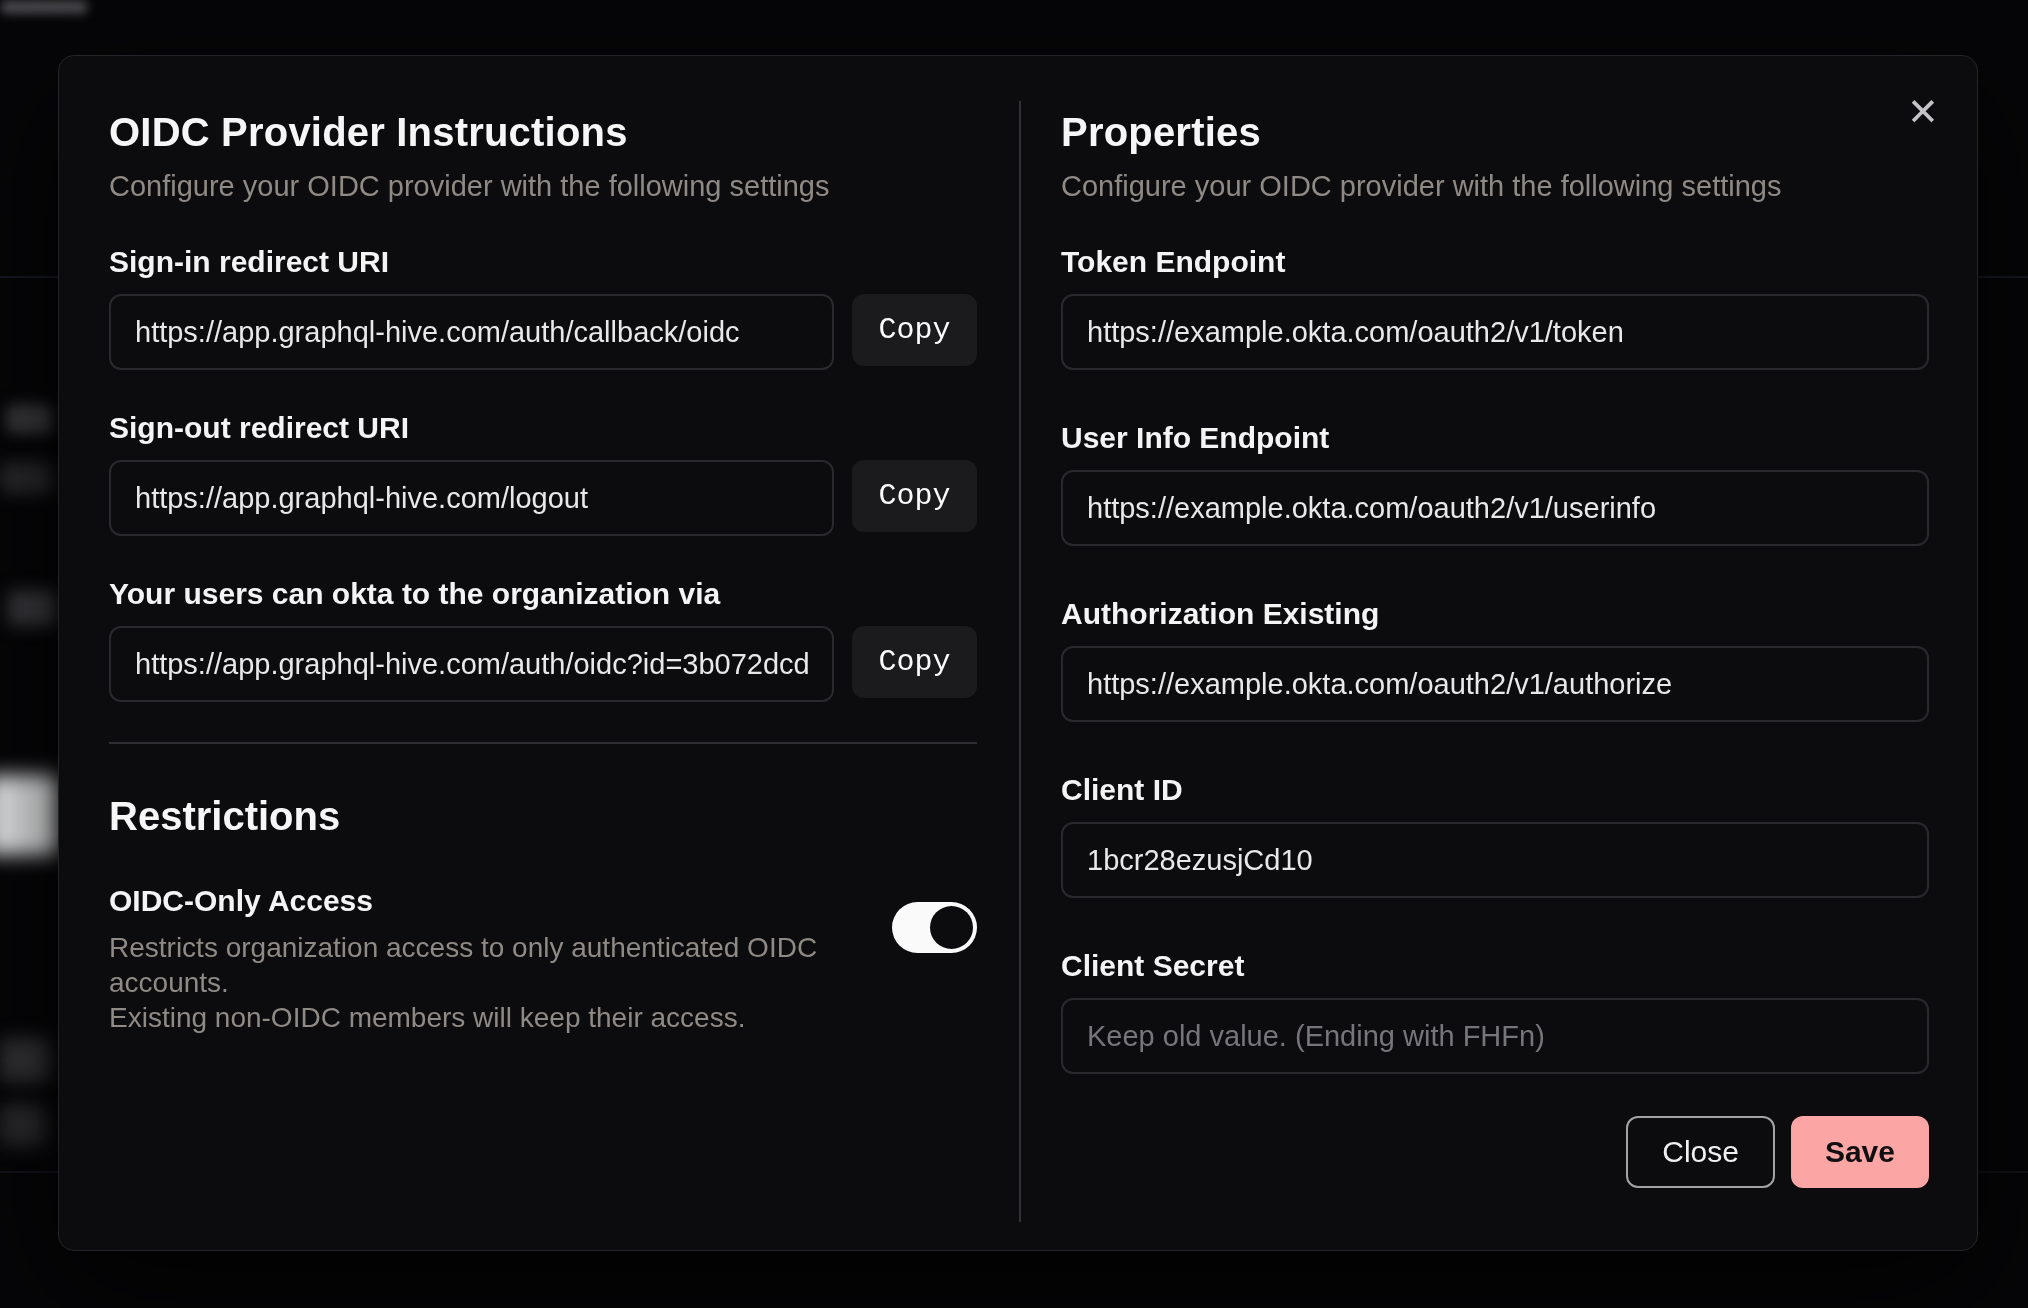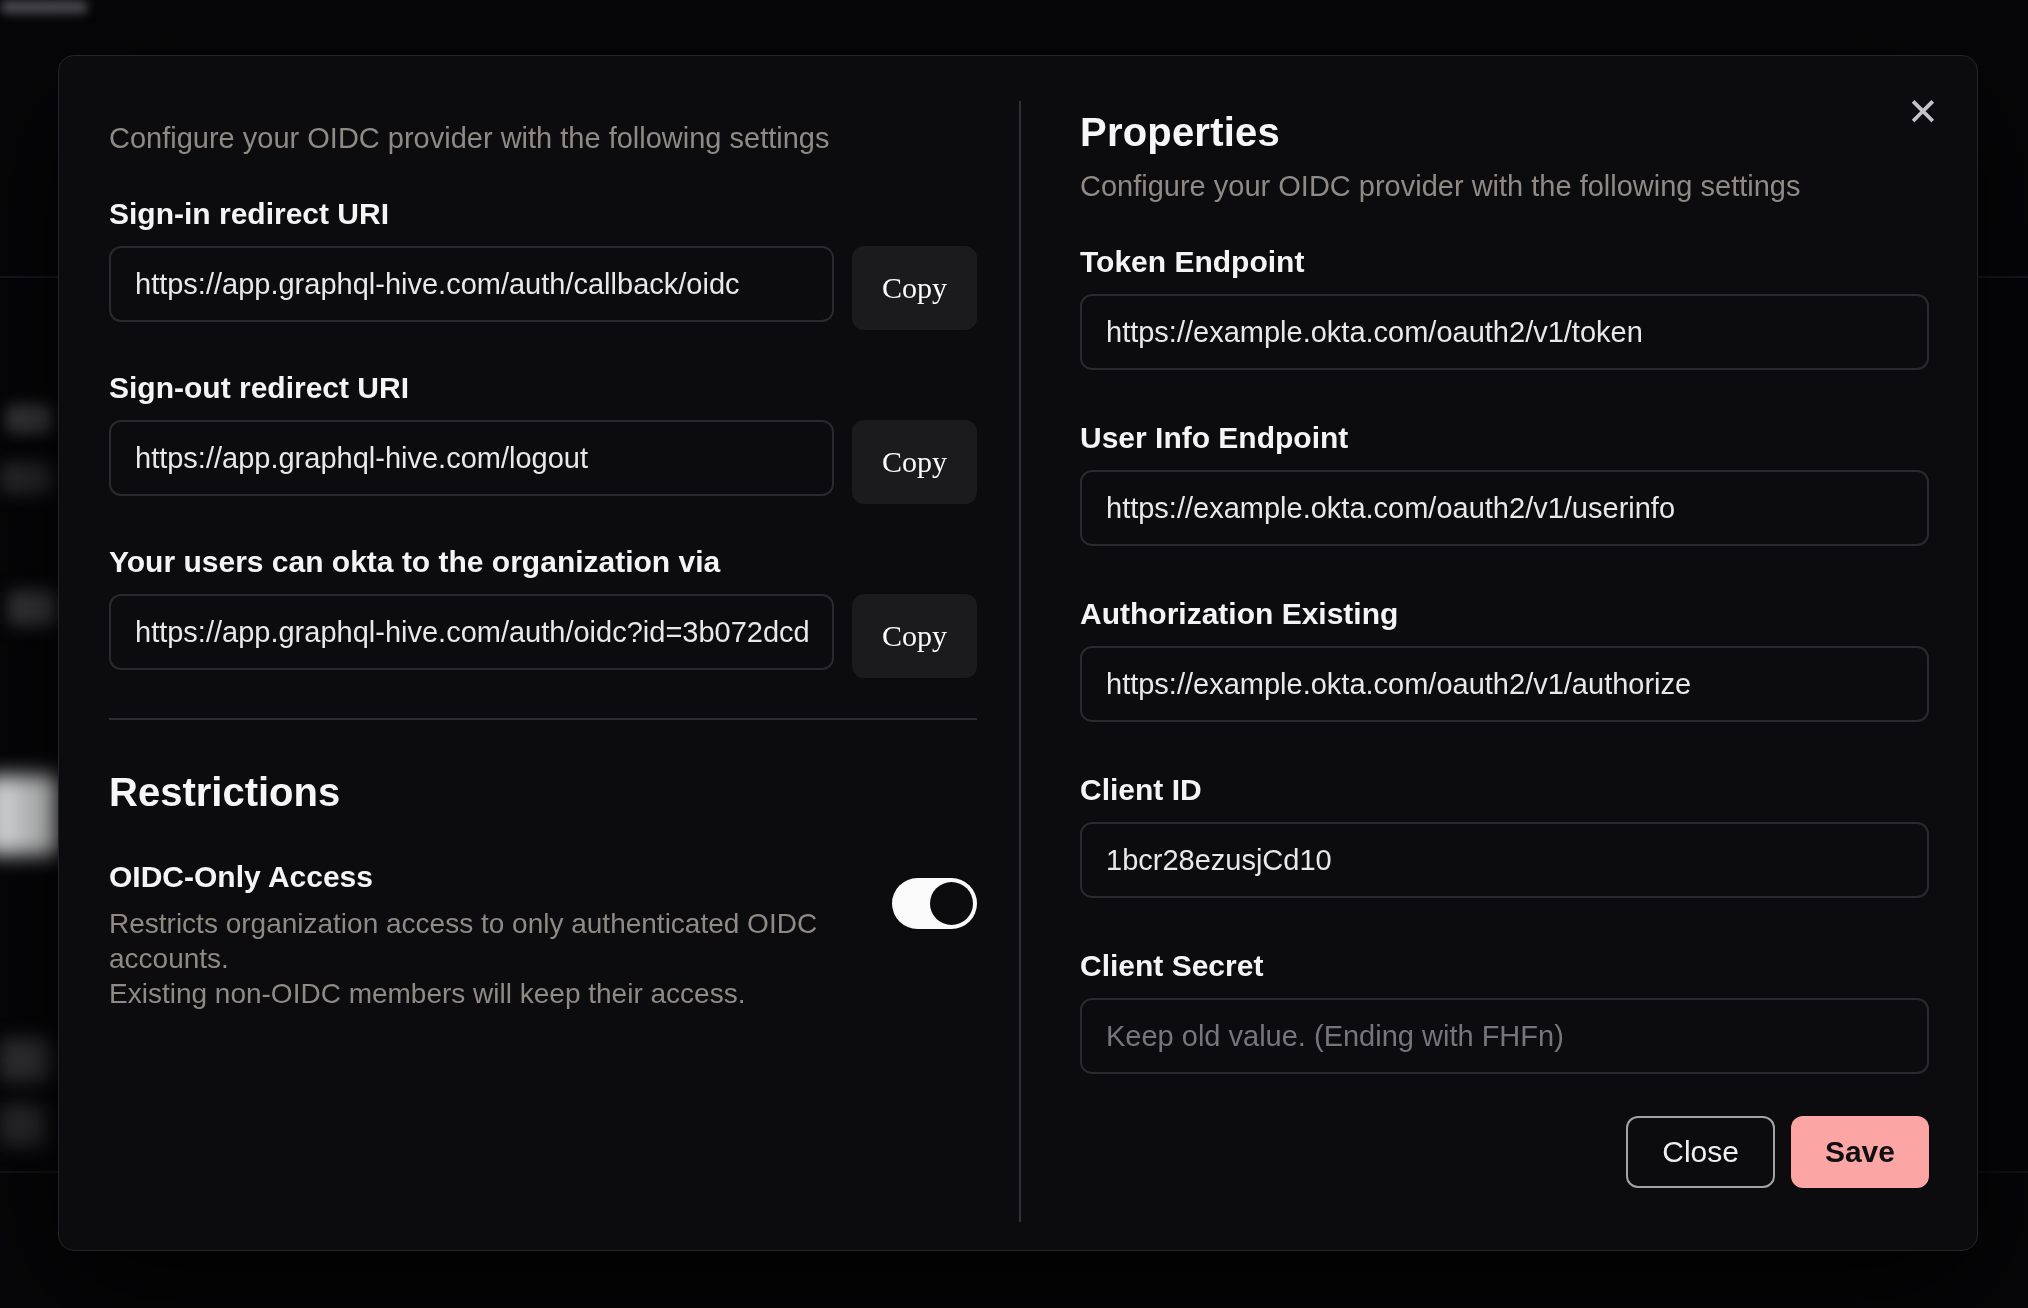--- a/index.html
+++ b/index.html
@@ -41,21 +41,20 @@
   .col {
     box-sizing: border-box;
   }
   .col-left {
     width: 960px;
     padding: 52px 42px 0 50px;
   }
   .col-right {
     flex: 1;
     padding: 52px 48px 0 42px;
-    margin-left: 19px;
   }
   .v-divider {
     position: absolute;
     left: 960px;
     top: 45px;
     bottom: 28px;
     width: 2px;
     background: #323236;
   }
   .close-x {
@@ -113,26 +112,26 @@
     font-family: "Liberation Sans", "DejaVu Sans", sans-serif;
     font-size: 29px;
     color: #e8e8ea;
     outline: none;
   }
   .text-input::placeholder {
     color: #76767a;
   }
   .copy-btn {
     width: 125px;
-    height: 84px;
+    height: 72px;
     flex: 0 0 125px;
     background: #1b1b1e;
     border: none;
     border-radius: 12px;
-    font-family: Liberation Serif, serif;
+    font-family: Liberation Mono, monospace;
     font-size: 30px;
     font-weight: 500;
     color: #fbfbfc;
     cursor: pointer;
   }
   .h-divider {
     border: none;
     border-top: 2px solid #2e2e32;
     margin: 40px 0 0;
   }
@@ -223,20 +222,21 @@
 <div class="bg-frag" style="left:0; top:1104px; width:46px; height:42px; background:#2c2c2f; filter:blur(9px);"></div>
 
 <div class="modal">
 
   <div class="v-divider"></div>
 
   <span class="close-x">✕</span>
 
   <div class="col col-left">
 
+    <h2 class="section-title">OIDC Provider Instructions</h2>
     <p class="section-subtitle">Configure your OIDC provider with the following settings</p>
 
     <div class="field-label">Sign-in redirect URI</div>
     <div class="input-row">
       <input class="text-input" type="text" readonly="" value="https://app.graphql-hive.com/auth/callback/oidc" style="">
       <button class="copy-btn">Copy</button>
     </div>
 
     <div class="field-label">Sign-out redirect URI</div>
     <div class="input-row">

